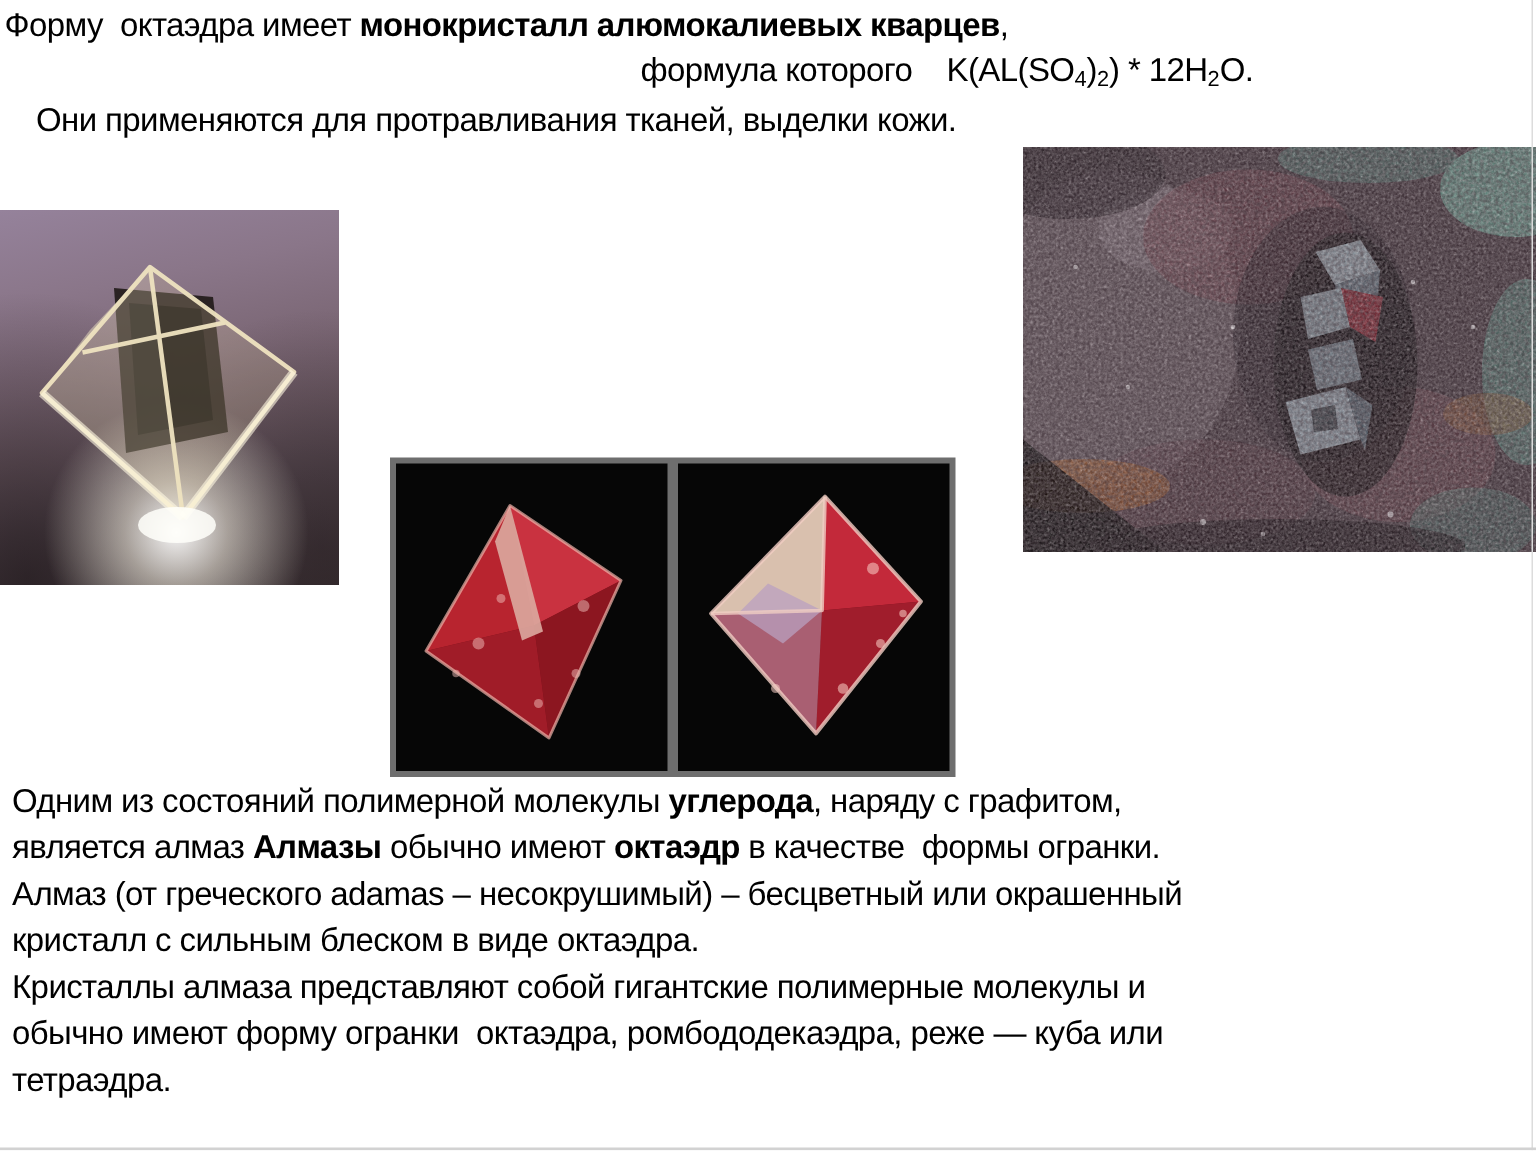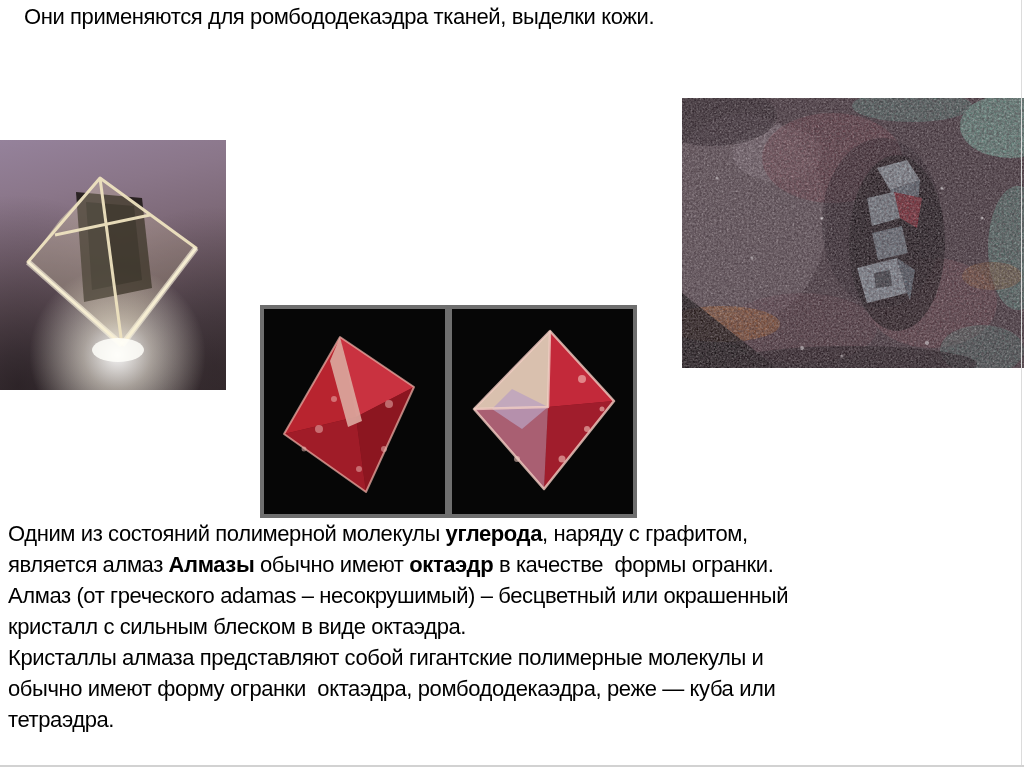--- a/index.html
+++ b/index.html
@@ -33,21 +33,23 @@
 
   
   .photo-rock{left:682px;top:98px;width:342px;height:270px;background:#44363d;}
 </style>
 </head>
 <body>
 
 <div class="slide">
 
   <div class="top-block">
-    <div class="txt usage-line"><span>Они применяются для ромбододекаэдра тканей, выделки кожи.</span></div>
+    <div class="txt"><span>Форму  октаэдра имеет </span><span class="b">монокристалл алюмокалиевых кварцев</span><span>,</span></div>
+    <div class="txt formula-line"><span>формула которого    K(AL(SO</span><span class="sub">4</span><span>)</span><span class="sub">2</span><span>) * 12H</span><span class="sub">2</span><span>O.</span></div>
+    <div class="txt usage-line"><span>Они применяются для протравливания тканей, выделки кожи.</span></div>
   </div>
 
   <div class="photo photo-alum">
     <svg width="226" height="250" viewBox="0 0 226 250">
 
       <polygon points="76,52 142,58 152,148 84,162" fill="rgba(22,17,13,0.82)"></polygon>
       <polygon points="86,62 134,66 142,140 92,150" fill="rgba(10,8,6,0.6)"></polygon>
 
       <polygon points="100,38 28,122 122,205" fill="rgba(238,223,185,0.28)"></polygon>
       <polygon points="100,38 196,108 122,205" fill="rgba(228,210,170,0.22)"></polygon>

